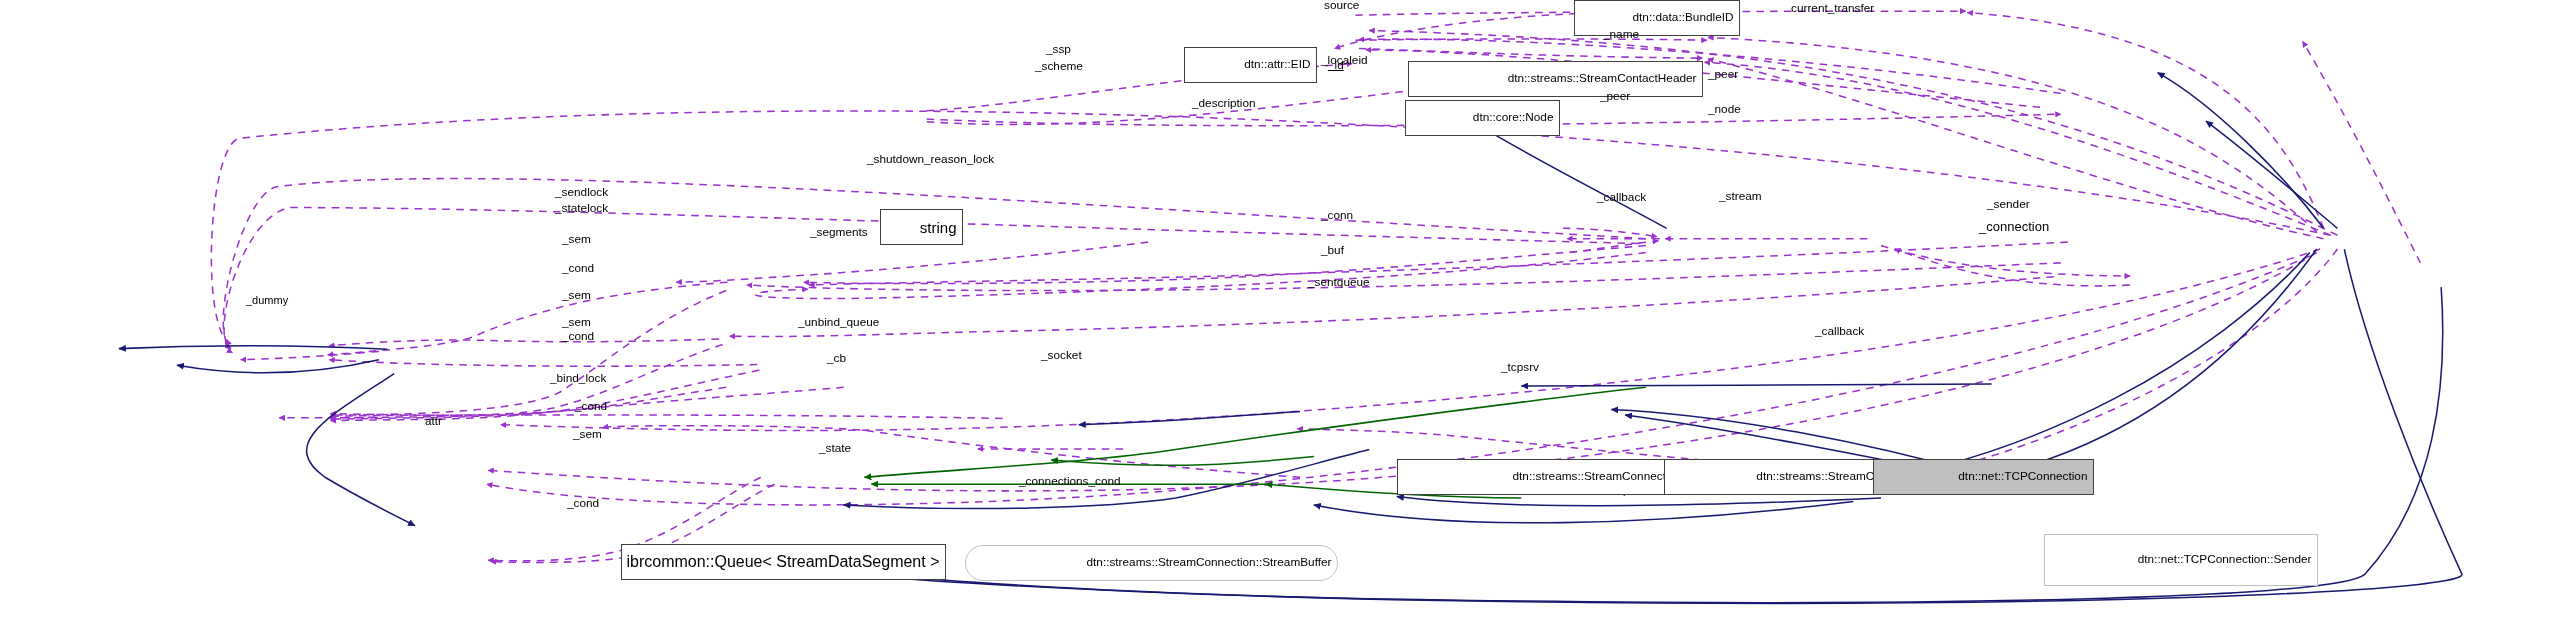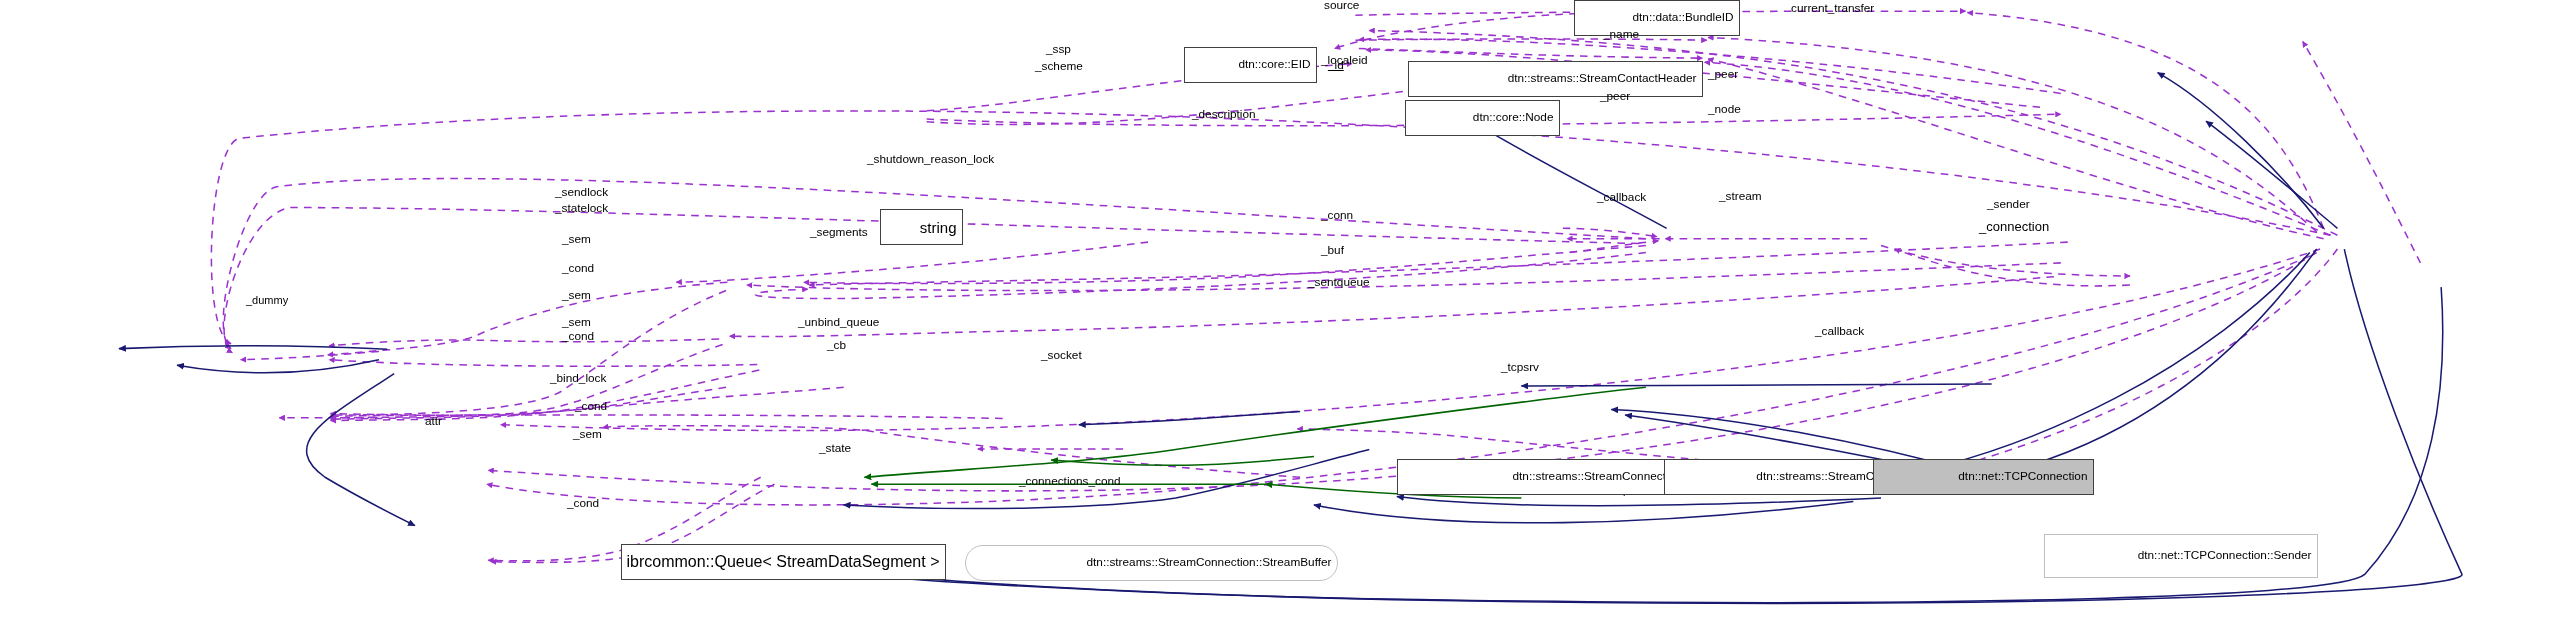--- a/index.html
+++ b/index.html
@@ -164,45 +164,45 @@
 
     <div class="node solid" style="left: 1397px; top: 459px; width: 343px; height: 36px; font-size: 11.8px;">
         <span>dtn::streams::StreamConnection::Callback</span>
       </div>
     <div class="node solid" style="left: 1664px; top: 459px; width: 268px; height: 36px; font-size: 11.8px;">
         <span>dtn::streams::StreamConnection</span>
       </div>
     <div class="node focus" style="left: 1873px; top: 459px; width: 221px; height: 36px; font-size: 11.8px;">
         <span>dtn::net::TCPConnection</span>
       </div>
-    <div class="node light" style="left: 2044px; top: 534px; width: 274px; height: 44px; font-size: 11.8px;">
+    <div class="node light" style="left: 2044px; top: 534px; width: 274px; height: 52px; font-size: 11.8px;">
         <span>dtn::net::TCPConnection::Sender</span>
       </div>
     <div class="node solid" style="left: 1184px; top: 47px; width: 133px; height: 36px; font-size: 11.8px;">
-        <span>dtn::core::EID</span>
+        <span>dtn::attr::EID</span>
       </div>
     <div class="node solid" style="left: 1574px; top: 0px; width: 166px; height: 36px; font-size: 11.8px;">
         <span>dtn::data::BundleID</span>
       </div>
     <div class="node solid" style="left: 1408px; top: 61px; width: 295px; height: 36px; font-size: 11.8px;">
         <span>dtn::streams::StreamContactHeader</span>
       </div>
     <div class="node solid" style="left: 1405px; top: 100px; width: 155px; height: 36px; font-size: 11.8px;">
         <span>dtn::core::Node</span>
       </div>
   </div>
 
   <div>
     <span class="elabel" style="left: 1324px; top: 0px; font-size: 11.8px;">source</span>
     <span class="elabel" style="left: 1046px; top: 44px; font-size: 11.8px;">_ssp</span>
     <span class="elabel" style="left: 1035px; top: 61px; font-size: 11.8px;">_scheme</span>
     <span class="elabel" style="left: 1603px; top: 29px; font-size: 11.8px;">_name</span>
     <span class="elabel" style="left: 1321px; top: 55px; font-size: 11.8px;">_localeid</span>
     <span class="elabel" style="left: 1328px; top: 60px; font-size: 11.8px; text-decoration: underline;">_id</span>
-    <span class="elabel" style="left: 1192px; top: 109px; font-size: 11.8px;">_description</span>
+    <span class="elabel" style="left: 1192px; top: 98px; font-size: 11.8px;">_description</span>
     <span class="elabel" style="left: 1708px; top: 69px; font-size: 11.8px;">_peer</span>
     <span class="elabel" style="left: 1600px; top: 91px; font-size: 11.8px;">_peer</span>
     <span class="elabel" style="left: 1708px; top: 104px; font-size: 11.8px;">_node</span>
     <span class="elabel" style="left: 1791px; top: 2.8px; font-size: 11.8px;">current_transfer</span>
     <span class="elabel" style="left: 867px; top: 154px; font-size: 11.8px;">_shutdown_reason_lock</span>
     <span class="elabel" style="left: 555px; top: 187px; font-size: 11.8px;">_sendlock</span>
     <span class="elabel" style="left: 555px; top: 203px; font-size: 11.8px;">_statelock</span>
     <span class="elabel" style="left: 1597px; top: 192px; font-size: 11.8px;">_callback</span>
     <span class="elabel" style="left: 1719px; top: 191px; font-size: 11.8px;">_stream</span>
     <span class="elabel" style="left: 1987px; top: 199px; font-size: 11.8px;">_sender</span>
@@ -211,21 +211,21 @@
     <span class="elabel" style="left: 562px; top: 234px; font-size: 11.8px;">_sem</span>
     <span class="elabel" style="left: 810px; top: 227px; font-size: 11.8px;">_segments</span>
     <span class="elabel" style="left: 1321px; top: 245px; font-size: 11.8px;">_buf</span>
     <span class="elabel" style="left: 562px; top: 263px; font-size: 11.8px;">_cond</span>
     <span class="elabel" style="left: 562px; top: 290px; font-size: 11.8px;">_sem</span>
     <span class="elabel" style="left: 1308px; top: 277px; font-size: 11.8px;">_sentqueue</span>
     <span class="elabel" style="left: 246px; top: 295px; font-size: 11px;">_dummy</span>
     <span class="elabel" style="left: 562px; top: 317px; font-size: 11.8px;">_sem</span>
     <span class="elabel" style="left: 798px; top: 317px; font-size: 11.8px;">_unbind_queue</span>
     <span class="elabel" style="left: 562px; top: 331px; font-size: 11.8px;">_cond</span>
-    <span class="elabel" style="left: 827px; top: 340px; font-size: 11.8px; text-align: right;">_cb</span>
+    <span class="elabel" style="left: 827px; top: 353px; font-size: 11.8px; text-align: right;">_cb</span>
     <span class="elabel" style="left: 1041px; top: 350px; font-size: 11.8px;">_socket</span>
     <span class="elabel" style="left: 1501px; top: 362px; font-size: 11.8px;">_tcpsrv</span>
     <span class="elabel" style="left: 1815px; top: 326px; font-size: 11.8px;">_callback</span>
     <span class="elabel" style="left: 550px; top: 373px; font-size: 11.8px;">_bind_lock</span>
     <span class="elabel" style="left: 575px; top: 401px; font-size: 11.8px;">_cond</span>
     <span class="elabel" style="left: 425px; top: 416px; font-size: 11.8px;">attr</span>
     <span class="elabel" style="left: 573px; top: 429px; font-size: 11.8px;">_sem</span>
     <span class="elabel" style="left: 819px; top: 443px; font-size: 11.8px;">_state</span>
     <span class="elabel" style="left: 1019px; top: 476px; font-size: 11.8px;">_connections_cond</span>
     <span class="elabel" style="left: 567px; top: 498px; font-size: 11.8px;">_cond</span>

